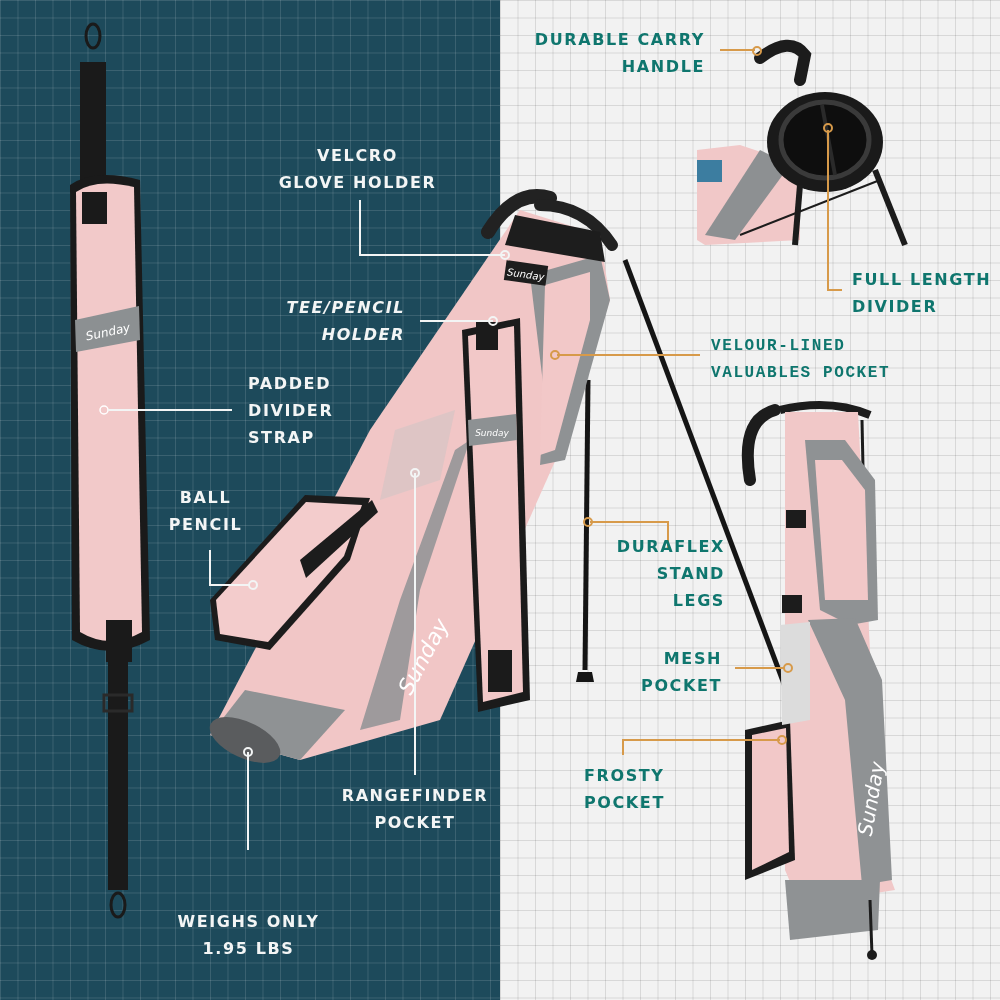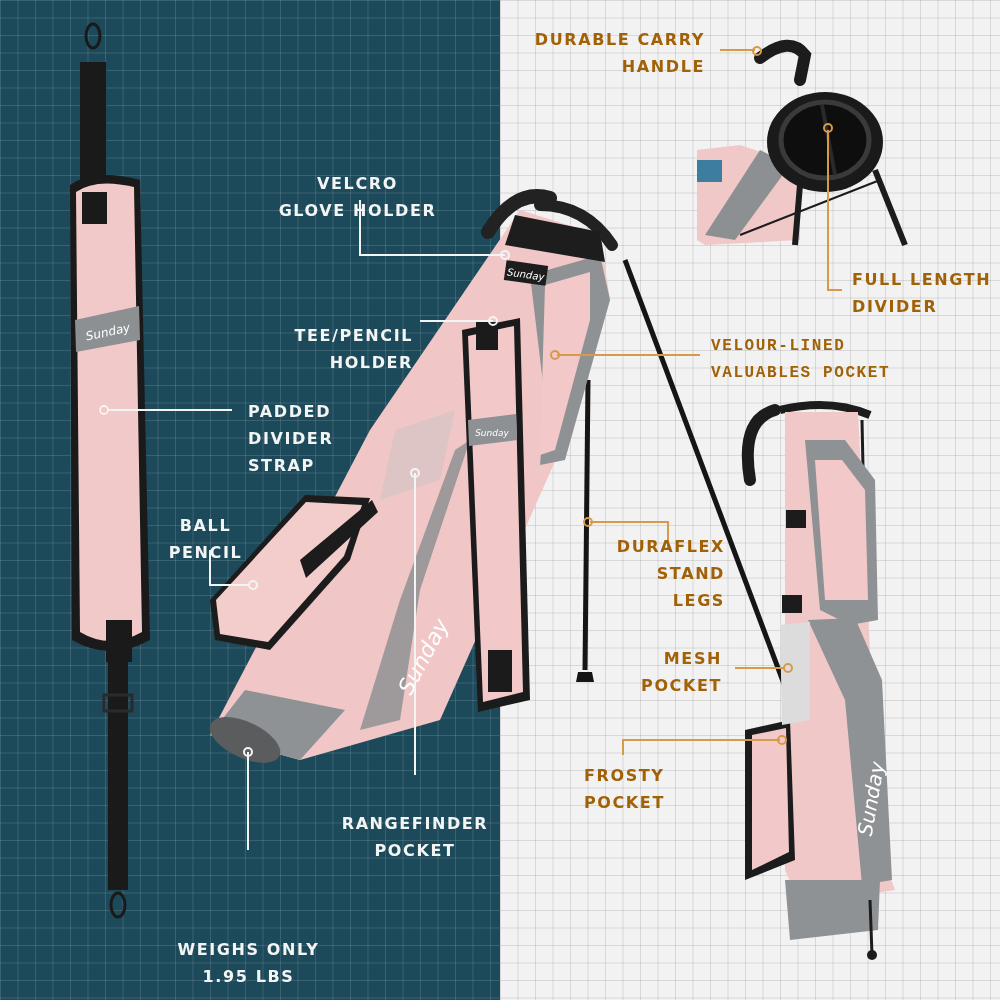--- a/index.html
+++ b/index.html
@@ -17,22 +17,22 @@
     background-color: #f2f2f2;
     background-image:
       linear-gradient(rgba(0,0,0,0.11) 1px, transparent 1px),
       linear-gradient(90deg, rgba(0,0,0,0.11) 1px, transparent 1px);
     background-size: 17.5px 17.5px;
   }
   .label {
     position: absolute; font-weight: bold; letter-spacing: 1.6px;
     font-size: 16px; line-height: 27px; white-space: pre-line;
   }
-  .label.light { color: #f3f5f5; margin-top: 28px; }
-  .label.dark { color: #a16207; }
+  .label.light { color: #f3f5f5; }
+  .label.dark { color: #0f766e; }
   .right { text-align: right; }
   .center { text-align: center; }
   svg.overlay { position: absolute; left: 0; top: 0; }
 </style>
 </head>
 <body>
 
 <div class="panel-left"></div>
 <div class="panel-right"></div>
 
@@ -151,21 +151,21 @@
     <circle cx="782" cy="740" r="4" stroke="#d79a4a"></circle>
   </g>
 </svg>
 
 <div class="label dark right" style="left:530px; top:26px; width:175px;">DURABLE CARRY
 HANDLE</div>
 <div class="label light center" style="left:270px; top:142px; width:175px;">VELCRO
 GLOVE HOLDER</div>
 <div class="label dark" style="left:852px; top:266px; width:150px;">FULL LENGTH
 DIVIDER</div>
-<div class="label light right" style="left:278px; top:294px; width:135px;">TEE/PENCIL
+<div class="label light right" style="left:270px; top:294px; width:135px;font-style:italic;">TEE/PENCIL
 HOLDER</div>
 <div class="label dark" style="left:711px; top:333px; width:220px;font-family:Liberation Mono, monospace;">VELOUR-LINED
 VALUABLES POCKET</div>
 <div class="label light" style="left:248px; top:370px; width:100px;">PADDED
 DIVIDER
 STRAP</div>
 <div class="label light center" style="left:168px; top:484px; width:75px;">BALL
 PENCIL</div>
 <div class="label dark right" style="left:600px; top:533px; width:125px;">DURAFLEX
 STAND LEGS</div>

